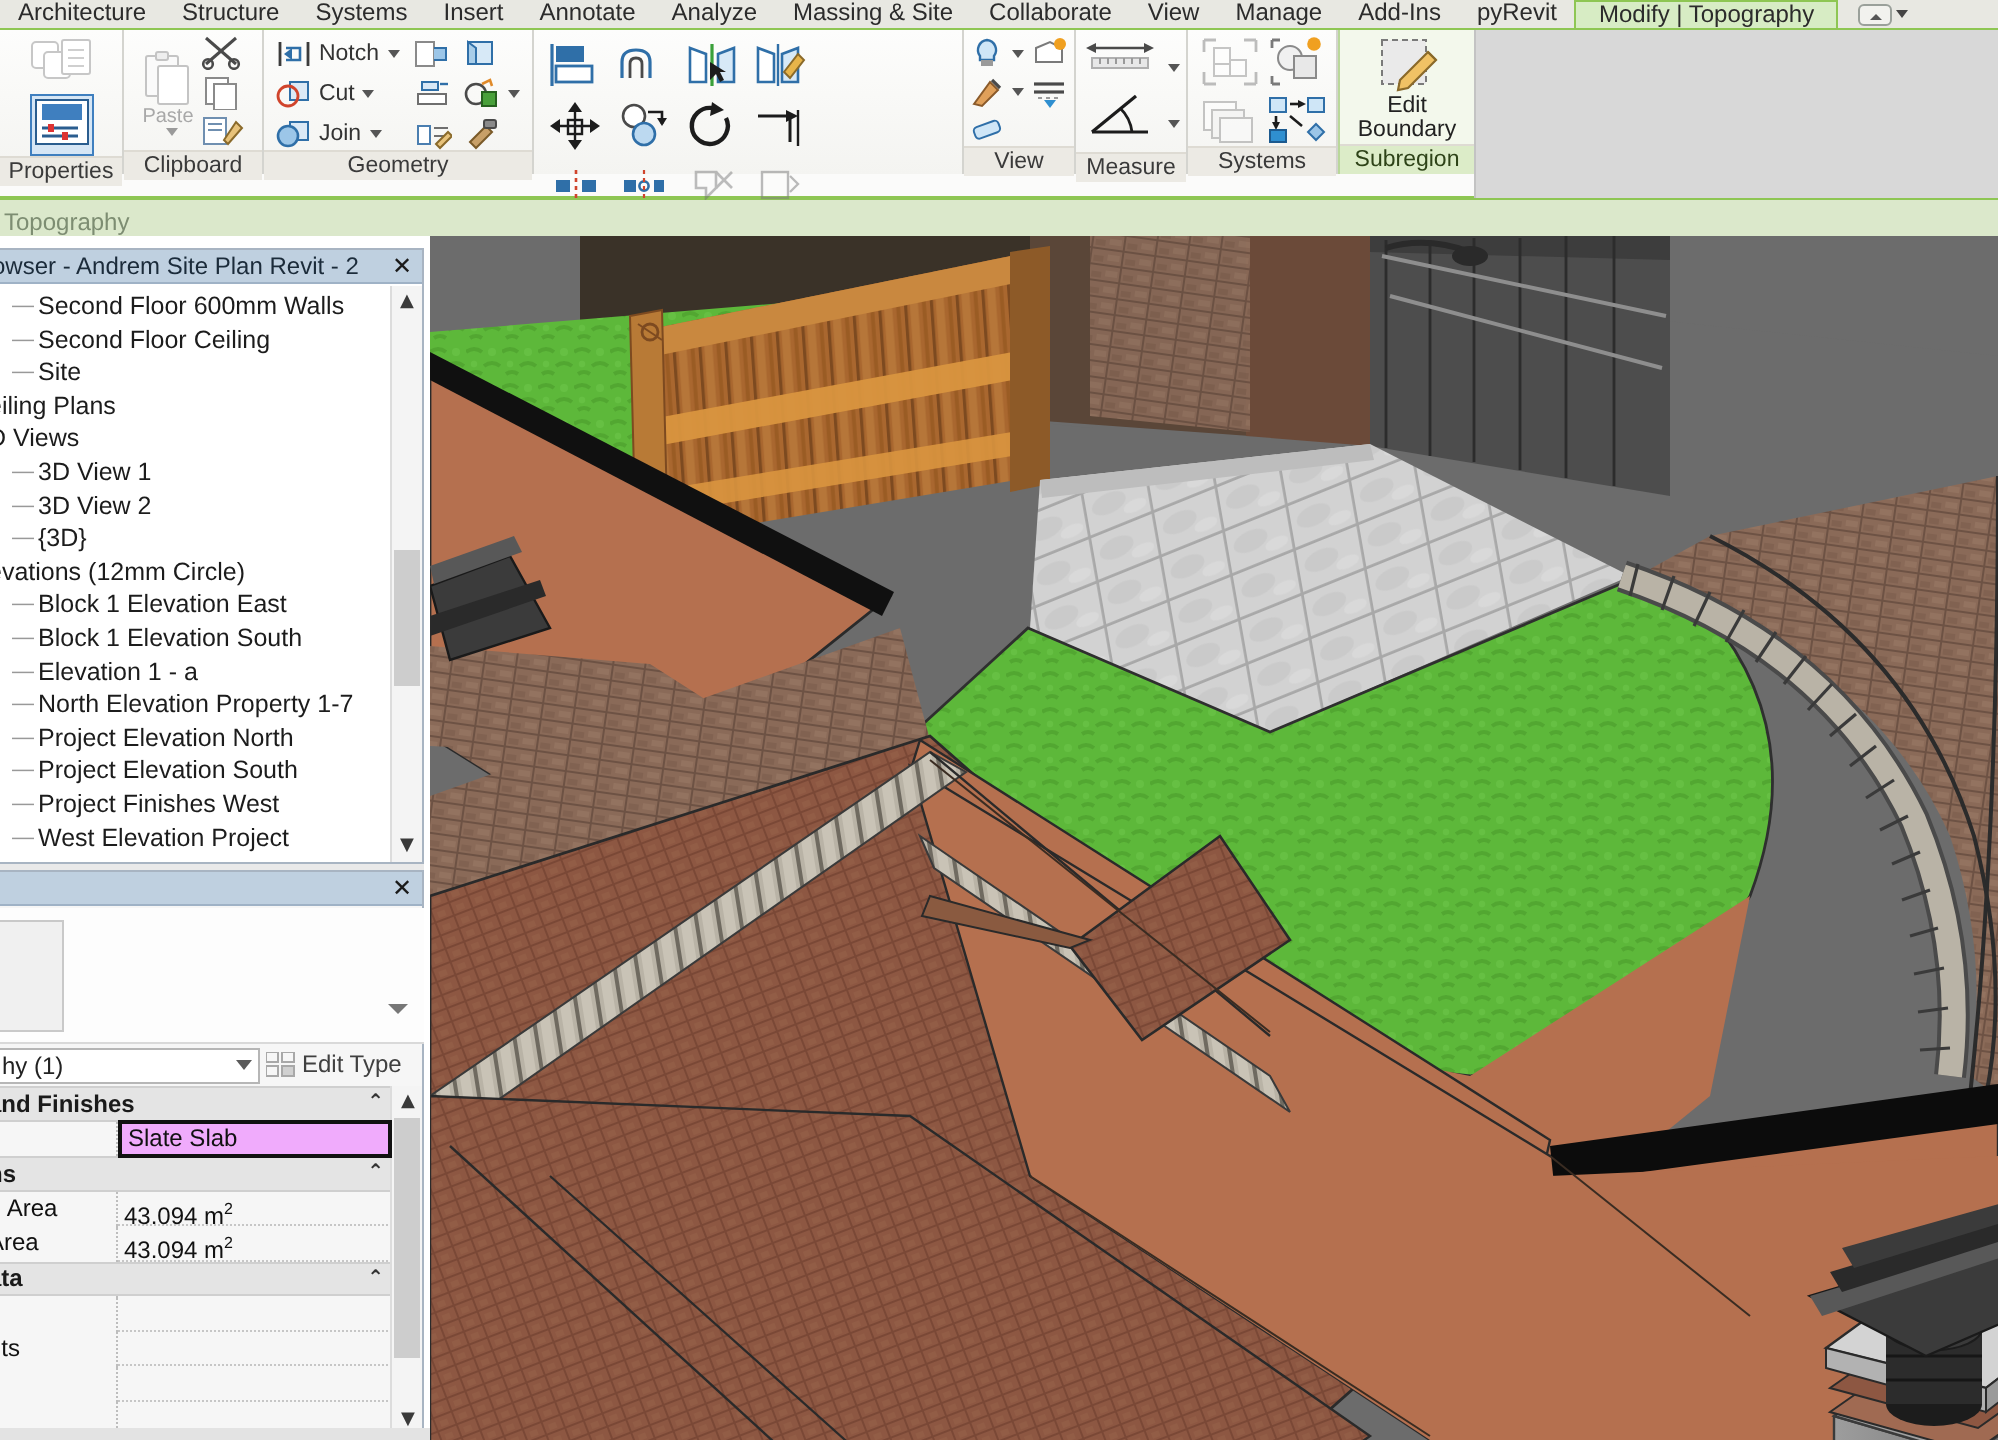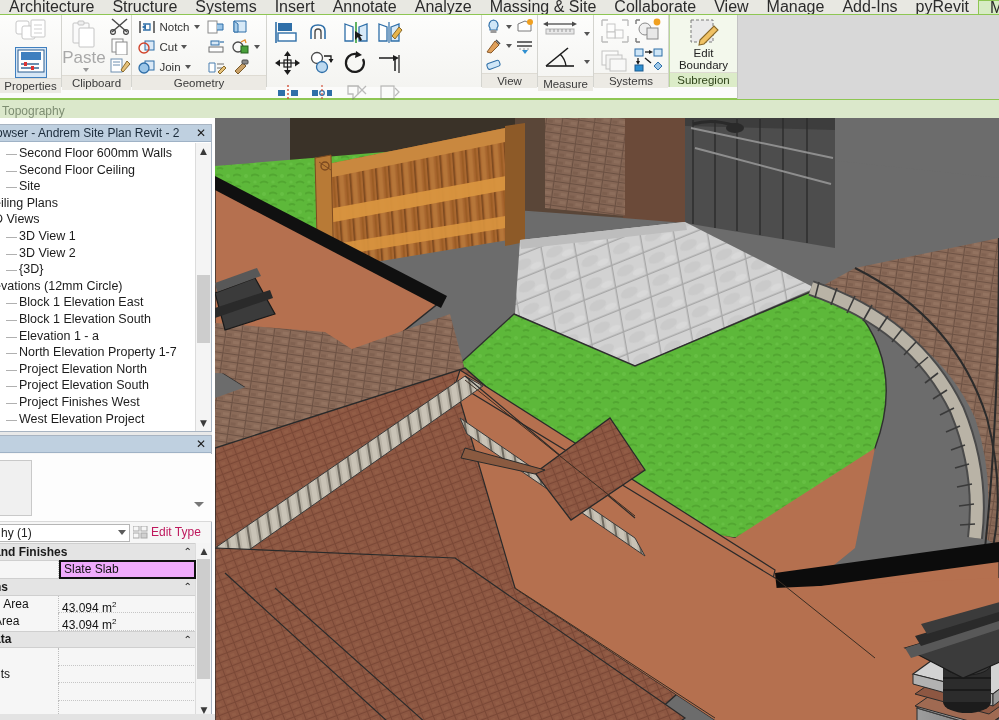--- a/index.html
+++ b/index.html
@@ -13,21 +13,21 @@
     color: #222;
     background: #ffffff;
   }
   #app { position: relative; width: 999px; height: 720px; overflow: hidden; }
 
   
   .tabbar {
     position: absolute; left: 0; top: 0; width: 999px; height: 14px;
     background: #e8e8e2;
     display: flex; align-items: flex-end;
-    font-size: 16px;
+    font-size: 12px;
   }
   .tabbar .tab {
     padding: 0 9px; height: 14px; line-height: 13px;
     white-space: nowrap; color: #2b2b2b;
     cursor: default;
   }
   .tabbar .tab.ctx {
     background: #d7ecc4;
     border-left: 1px solid #8ec653;
     border-right: 1px solid #8ec653;
@@ -162,21 +162,21 @@
   .typesel {
     position: absolute; left: -60px; width: 190px; height: 18px;
     background: #fff; border: 1px solid #b6b6b6;
     display: flex; align-items: center; justify-content: space-between;
     padding: 0 3px 0 60px; font-size: 12px; color: #222;
   }
   .typesel .cv { width:0;height:0;border-left:4px solid transparent;border-right:4px solid transparent;border-top:5px solid #5a5a5a; }
   .edittype {
     position: absolute; left: 133px; top: 0px; height: 18px;
     display: flex; align-items: center; gap: 3px;
-    color: #be185d; font-size: 12px;
+    color: #404040; font-size: 12px;
   }
 
   .ptable {
     position: absolute; left: 0; top: 107px; width: 196px; bottom: 0;
     overflow: hidden; font-size: 12px;
   }
   .prow { display: flex; height: 17.5px; align-items: center; }
   .prow.group {
     background: #e4e4e4; border-top: 1px solid #cfcfcf; border-bottom: 1px solid #cfcfcf;
     font-weight: bold; color: #1a1a1a; justify-content: space-between;
@@ -284,21 +284,21 @@
     </div>
 
     <div class="panel" style="width:70px">
       <div class="panel-body row" style="gap:3px">
         <div class="col" style="align-items:center">
           <svg width="26" height="30" viewBox="0 0 26 30">
             <rect x="2" y="3" width="16" height="20" rx="1" fill="#fafafa" stroke="#c4c4c4"></rect>
             <rect x="7" y="1" width="6" height="4" rx="1" fill="#eee" stroke="#c4c4c4"></rect>
             <rect x="8" y="8" width="15" height="19" rx="1" fill="#fff" stroke="#c4c4c4"></rect>
           </svg>
-          <div style="color:#a8a8a8;font-size:17px;margin-top:-2px;">Paste</div>
+          <div style="color:#a8a8a8;font-size:10px;margin-top:-2px;">Paste</div>
           <div class="drop dim"></div>
         </div>
         <div class="col" style="gap:2px">
           <svg width="22" height="18" viewBox="0 0 22 18">
             <line x1="3" y1="2" x2="18" y2="15" stroke="#4a4a4a" stroke-width="1.5"></line>
             <line x1="18" y1="2" x2="3" y2="15" stroke="#4a4a4a" stroke-width="1.5"></line>
             <circle cx="4" cy="15" r="2.4" fill="none" stroke="#4a4a4a" stroke-width="1.3"></circle>
             <circle cx="17" cy="15" r="2.4" fill="none" stroke="#4a4a4a" stroke-width="1.3"></circle>
           </svg>
           <svg width="22" height="18" viewBox="0 0 22 18">

